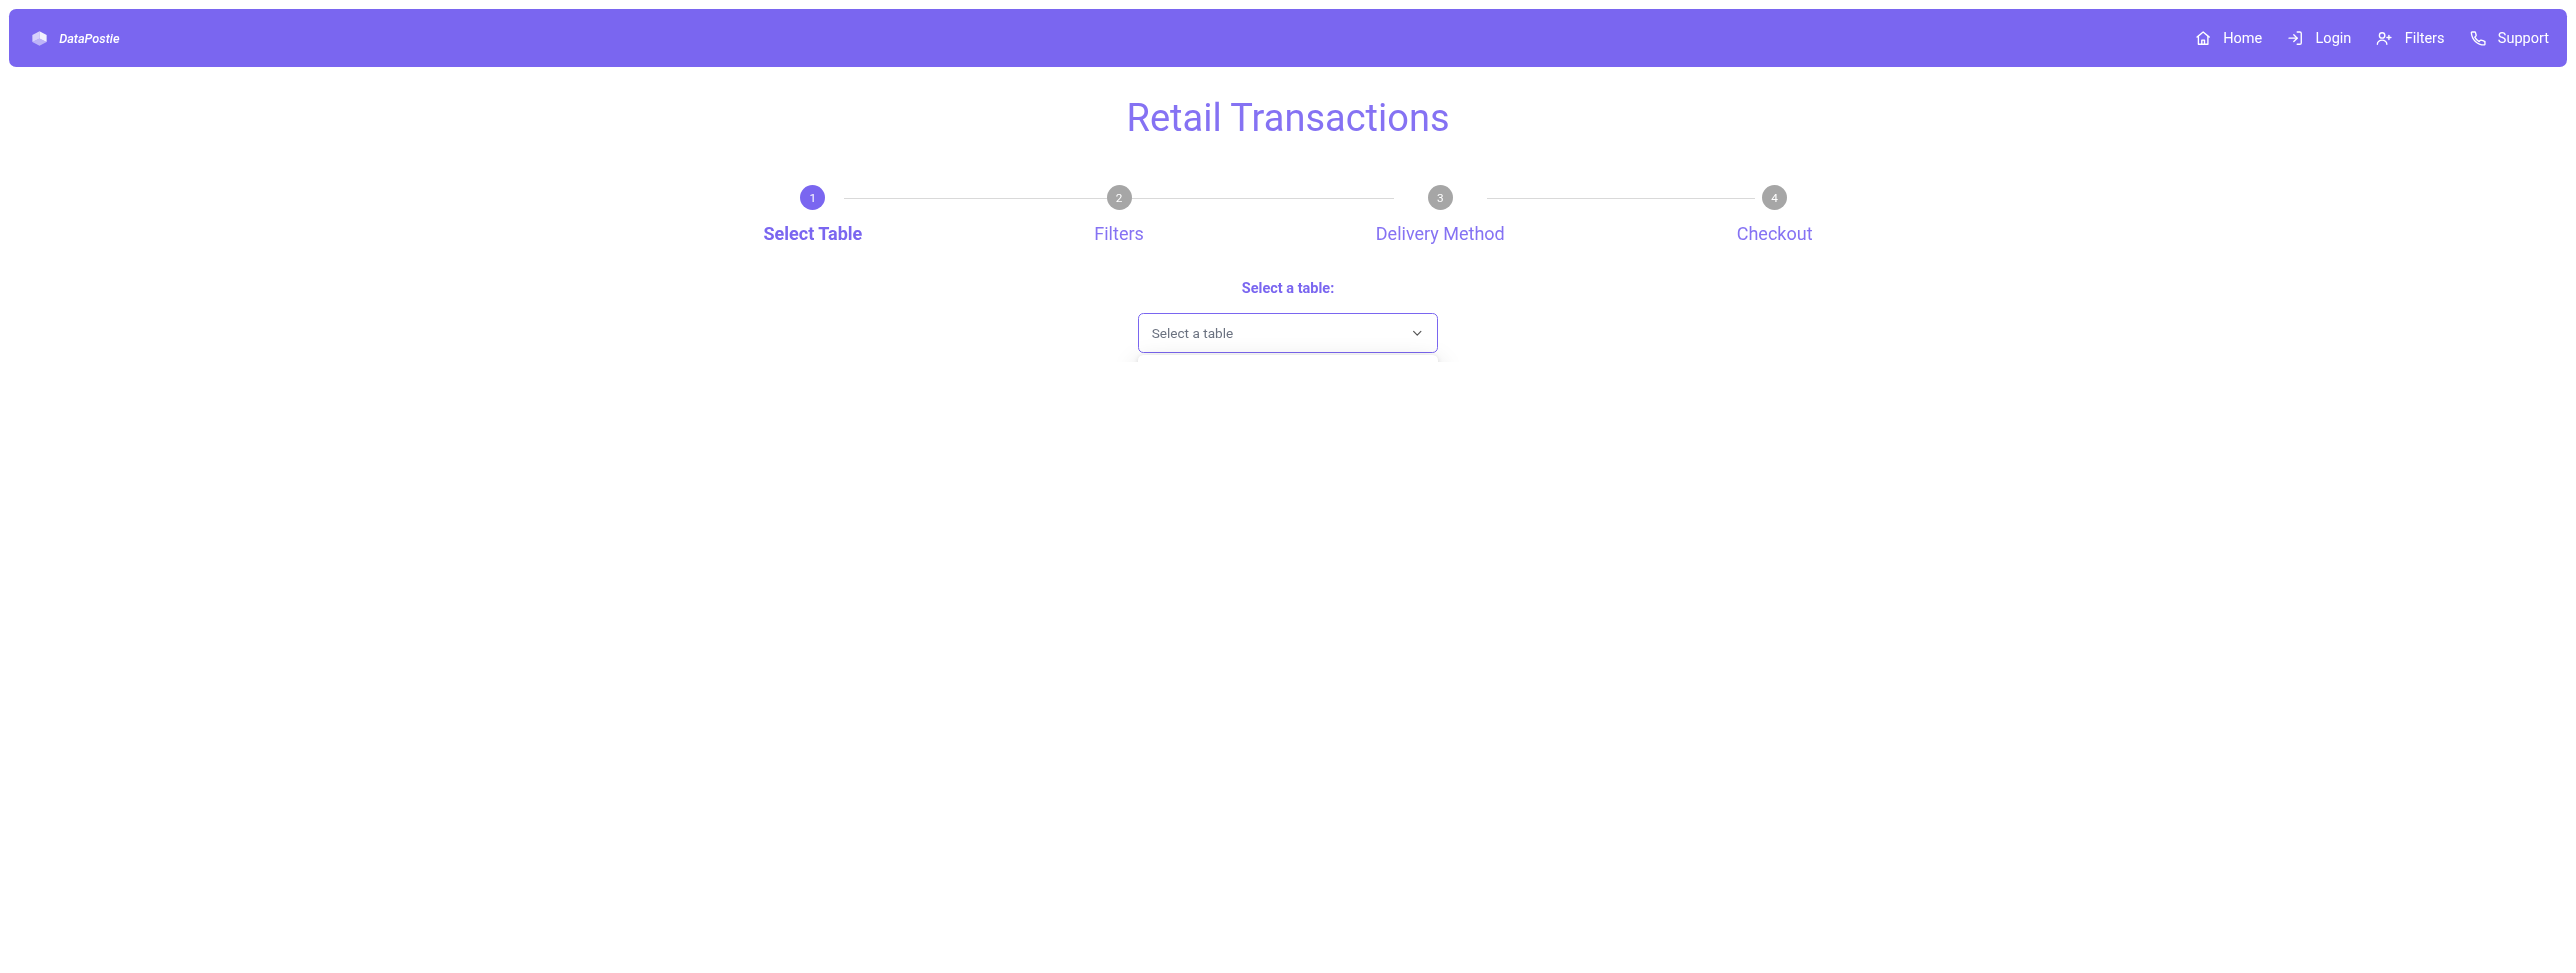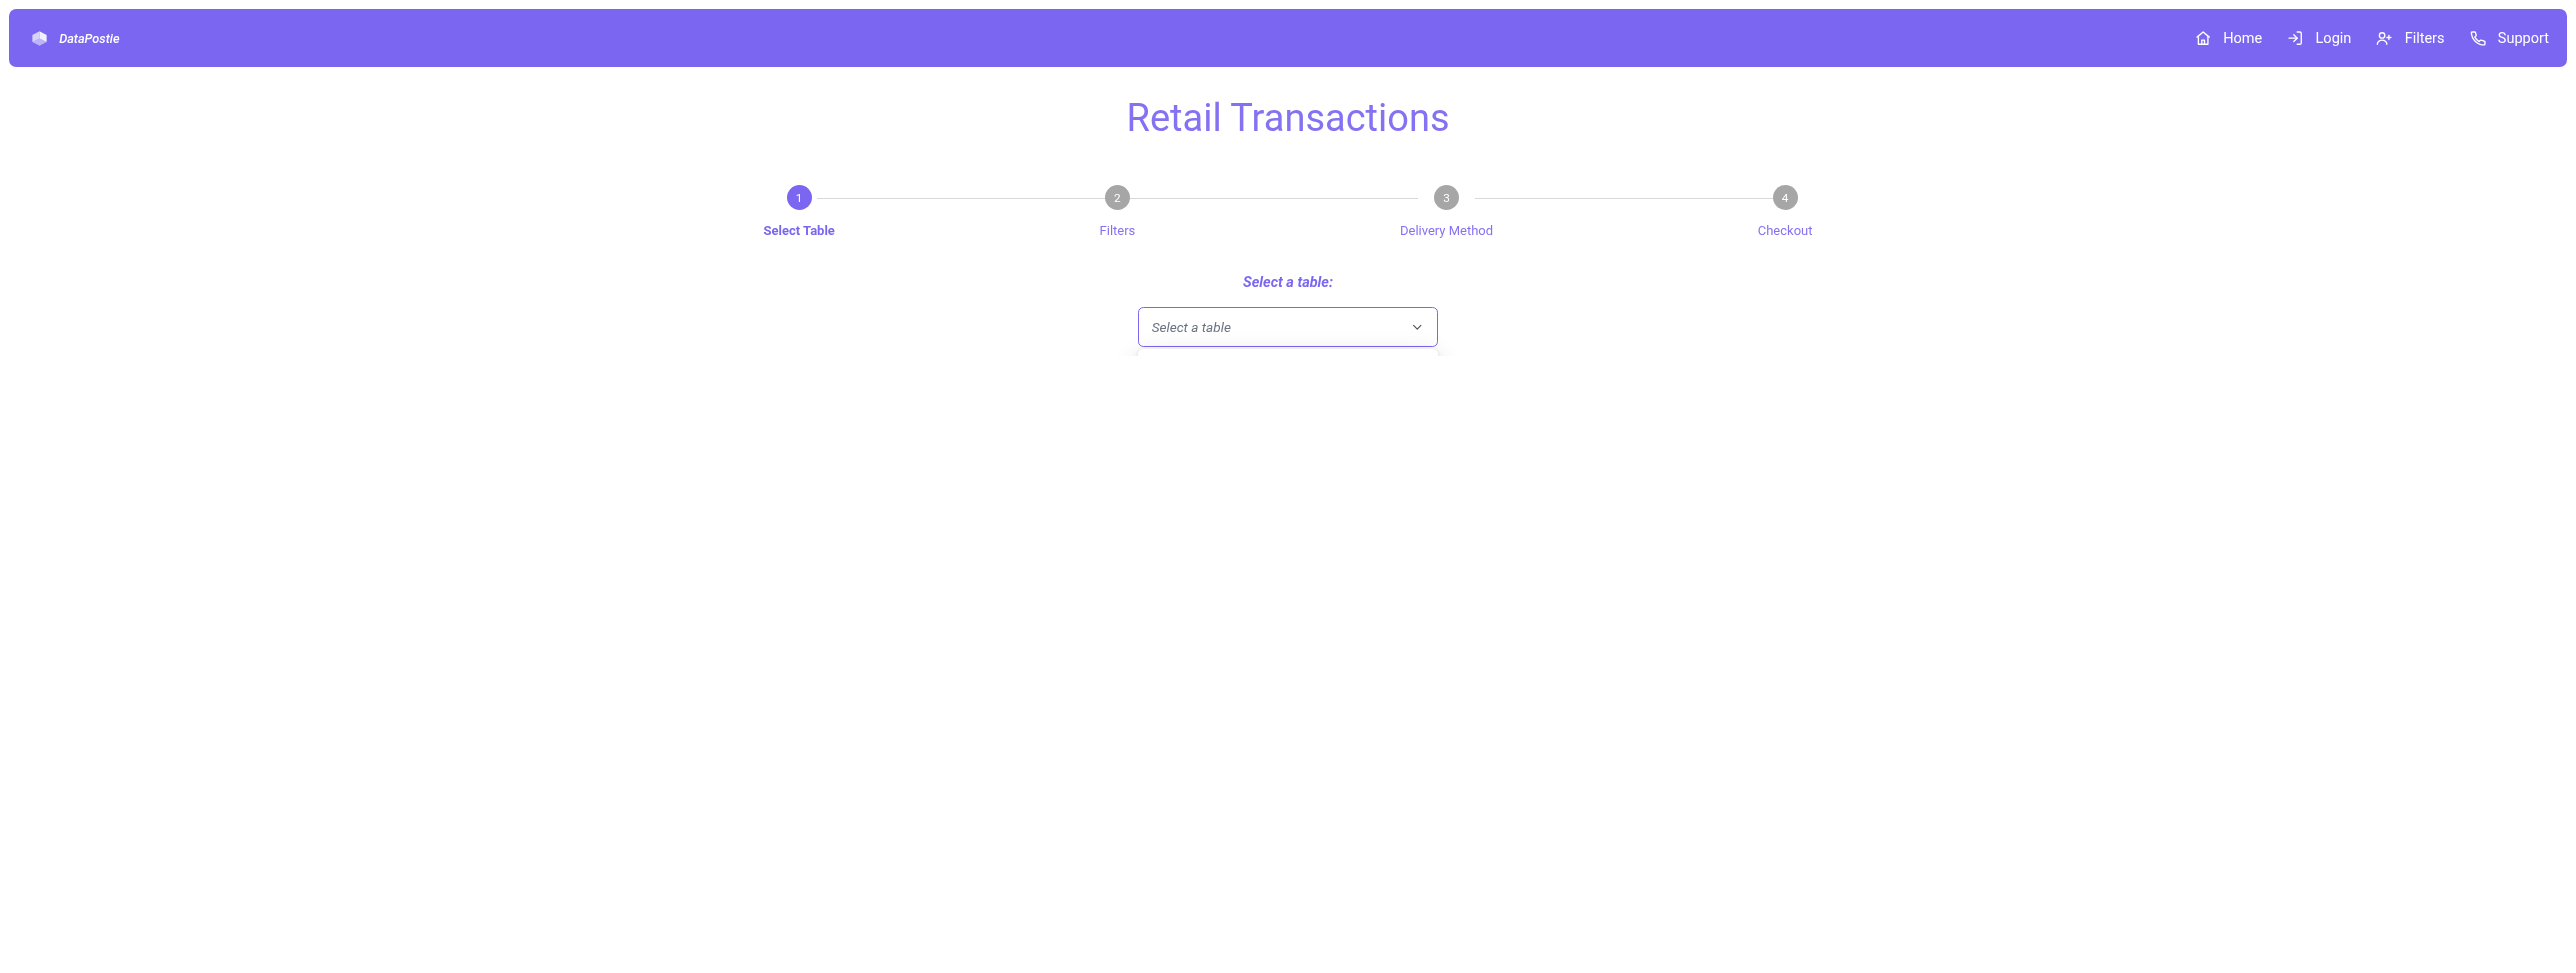--- a/index.html
+++ b/index.html
@@ -87,39 +87,38 @@
     font-size: 11.8px;
     display: flex;
     align-items: center;
     justify-content: center;
     margin-bottom: 12.7px;
   }
   .step.active .step-circle {
     background: #7a66f0;
   }
   .step-label {
-    font-size: 13px;
+    font-size: 18px;
     color: #8572f3;
     white-space: nowrap;
   }
   .step.active .step-label {
     font-weight: 700;
     color: #7a66f0;
   }
   .step-connector {
     flex: 1;
     height: 0.9px;
     background: #d9d9d9;
     margin: 12.7px -18px 0 -18px;
     min-width: 181px;
   }
 
   .form-area {
     margin-top: 9px;
-    font-style: italic;
   }
   .form-label {
     color: #7a66f0;
     font-weight: 700;
     font-size: 14.5px;
     margin-bottom: 16.3px;
   }
 
   .select-wrap {
     width: 300px;

